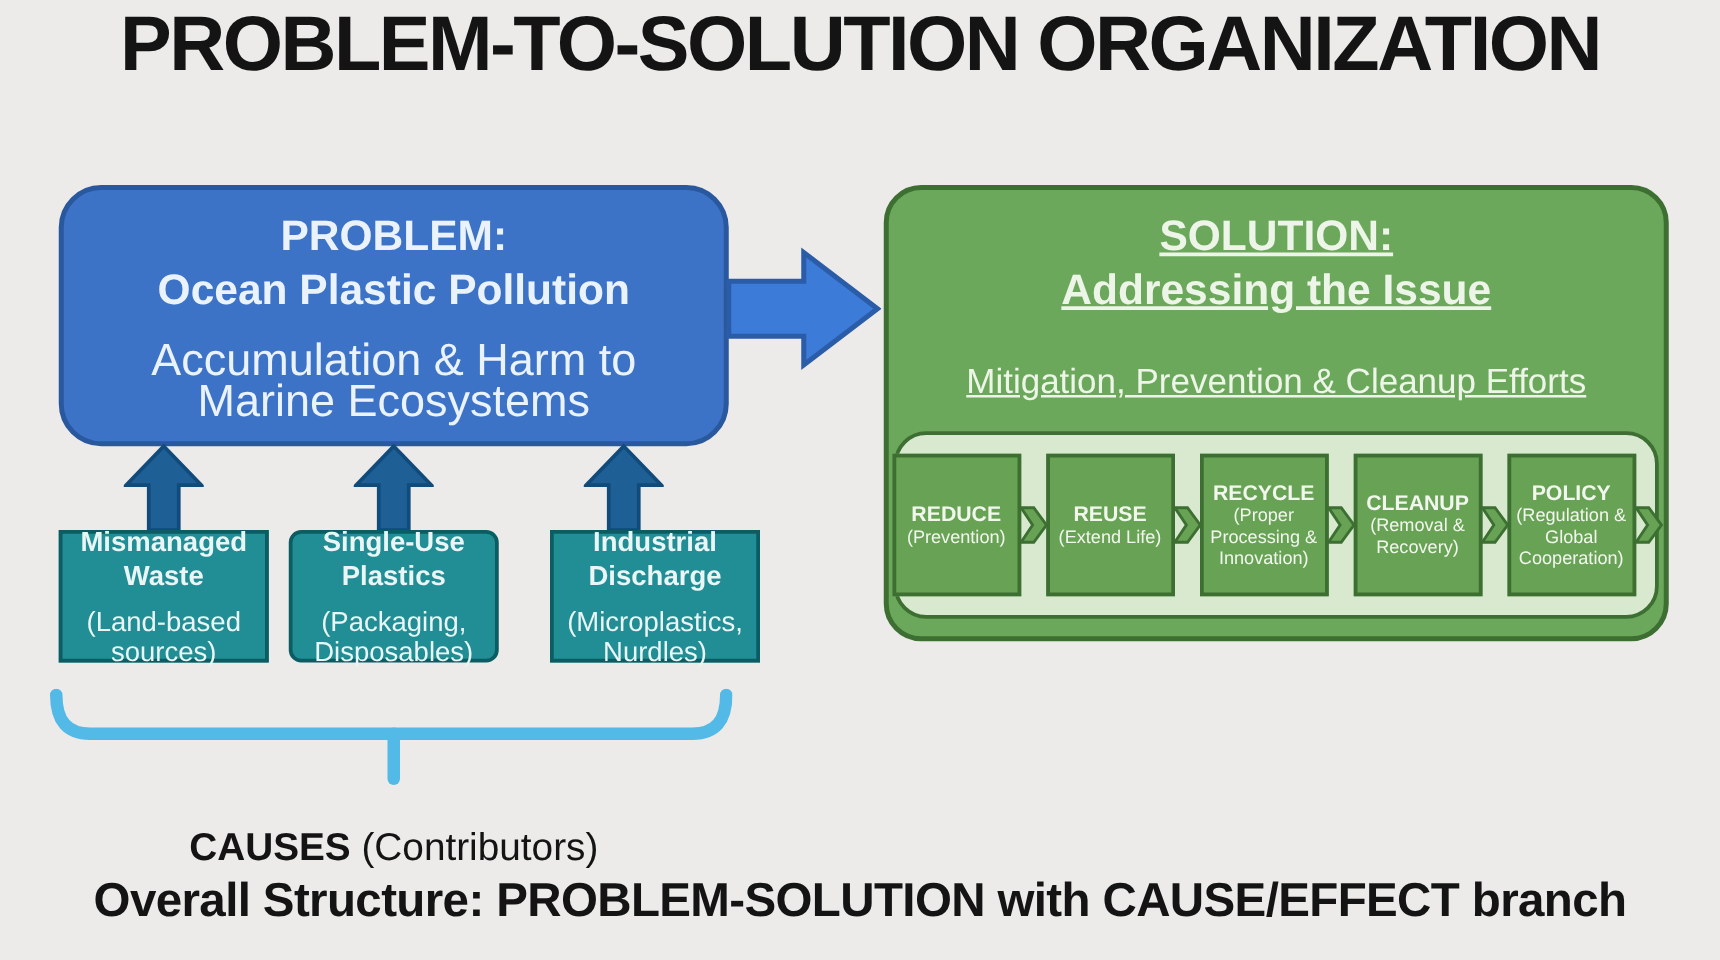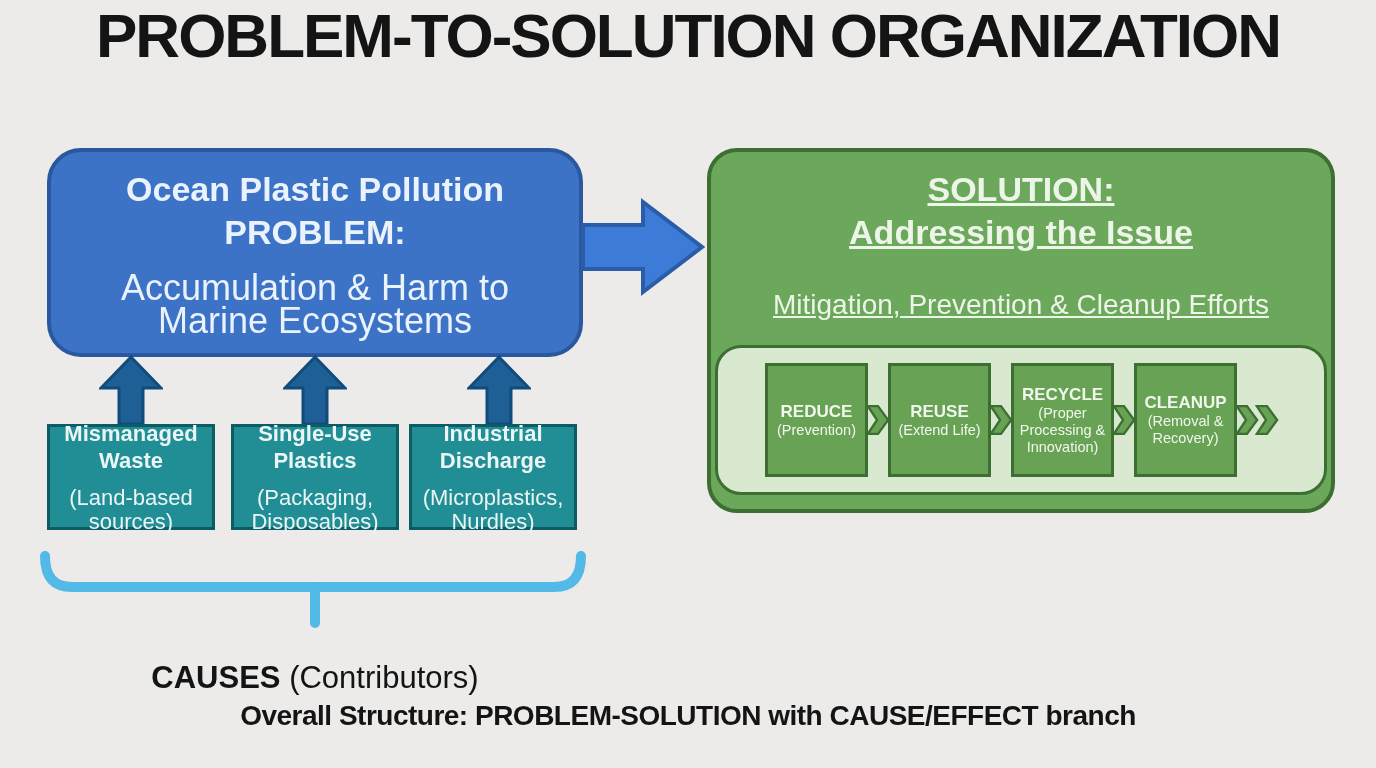--- a/index.html
+++ b/index.html
@@ -97,50 +97,50 @@
   .cause-box{
     top:424px; width:168px; height:106px;
     background:var(--cause-fill);
     border:3px solid var(--cause-border);
     color:var(--cause-text);
     display:flex; flex-direction:column; align-items:center; justify-content:center;
     text-align:center;
   }
   .cause-box .ct{font-size:22px;font-weight:bold;line-height:27px;}
   .cause-box .cs{font-size:22px;line-height:24px;margin-top:12px;}
-  .cause-1{left:47px;} .cause-2{left:231px;} .cause-3{left:409px;}
+  .cause-1{left:47px;} .cause-2{left:231px;border-radius:10px;} .cause-3{left:440px;}
 
   .up-arrow{top:355px; width:64px; height:70px;}
   .up-arrow polygon{fill:var(--up-arrow-fill); stroke:var(--up-arrow-border); stroke-width:3;}
   .up-1{left:99px;} .up-2{left:283px;} .up-3{left:467px;}
 
   .brace{left:40px; top:551px; width:546px; height:80px;}
   .brace path{fill:none; stroke:var(--brace); stroke-width:10; stroke-linecap:round;}
 
   .causes-label{
     left:47px; top:660px; width:536px;
     text-align:center; font-size:31px; color:var(--ink);
   }
   .causes-label .b{font-weight:bold;}
 
   .footer{
     left:0; top:700px; width:1376px;
     text-align:center;
-    font-size:28px; font-weight:bold; letter-spacing:-0.5px;
+    font-size:38px; font-weight:bold; letter-spacing:-0.5px;
     color:var(--ink);
   }
 </style>
 </head>
 <body>
 
 <div class="abs title">PROBLEM-TO-SOLUTION ORGANIZATION</div>
 
 <div class="abs problem-box">
+  <div class="h">PROBLEM:</div>
   <div class="h">Ocean Plastic Pollution</div>
-  <div class="h">PROBLEM:</div>
   <div class="sub">Accumulation &amp; Harm to Marine Ecosystems</div>
 </div>
 
 <svg class="abs big-arrow" viewBox="0 0 124 100">
   <polygon points="2,28 62,28 62,5 121,50 62,95 62,72 2,72"></polygon>
 </svg>
 
 <div class="abs solution-box">
   <div class="head-wrap">
     <div class="h">SOLUTION:</div>
@@ -169,20 +169,24 @@
     <svg class="chev" viewBox="0 0 26 46">
         <path d="M2,8 L13,8 L24,23 L13,38 L2,38 L12,23 Z"></path>
       </svg>
     <div class="step-box">
       <div class="st">CLEANUP</div>
       <div class="ss">(Removal &amp; Recovery)</div>
     </div>
     <svg class="chev" viewBox="0 0 26 46">
         <path d="M2,8 L13,8 L24,23 L13,38 L2,38 L12,23 Z"></path>
       </svg>
+    <div class="step-box">
+      <div class="st">POLICY</div>
+      <div class="ss">(Regulation &amp; Global Cooperation)</div>
+    </div>
     <svg class="chev" viewBox="0 0 26 46">
         <path d="M2,8 L13,8 L24,23 L13,38 L2,38 L12,23 Z"></path>
       </svg>
   </div>
 </div>
 
 <svg class="abs up-arrow up-1" viewBox="0 0 64 70">
   <polygon points="32,2 62,33 44,33 44,69 20,69 20,33 2,33"></polygon>
 </svg>
 <svg class="abs up-arrow up-2" viewBox="0 0 64 70">

